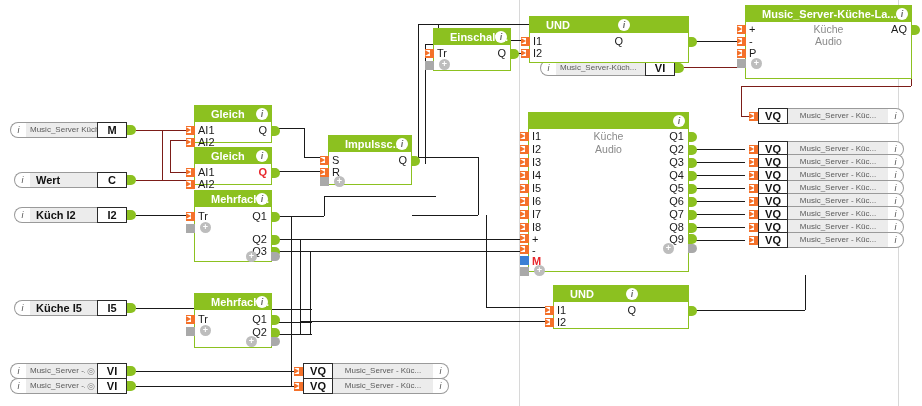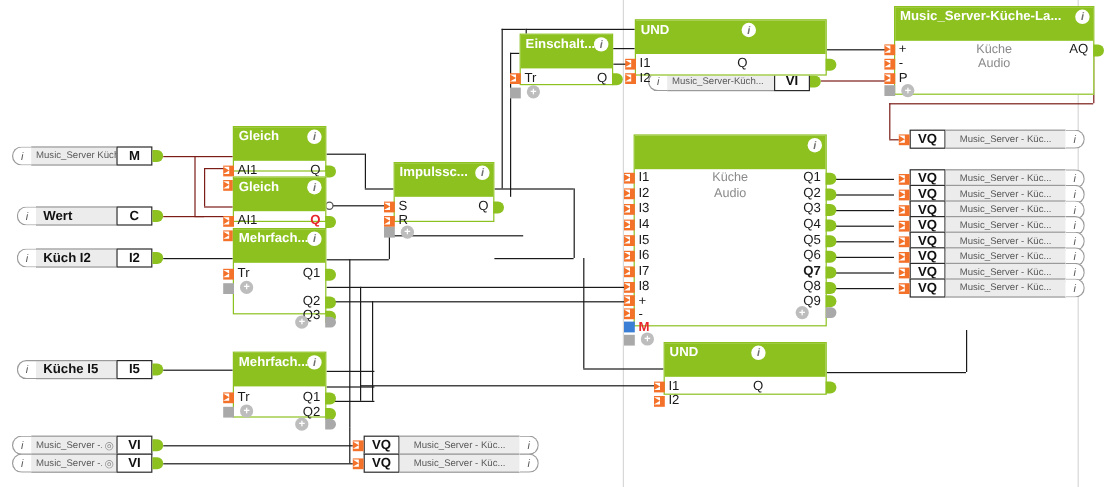--- a/index.html
+++ b/index.html
@@ -2,22 +2,22 @@
 <html><head>
 <meta charset="utf-8">
 <style>
   html,body{margin:0;padding:0;background:#ffffff;}
   body{width:922px;height:406px;overflow:hidden;
        font-family:"Liberation Sans","DejaVu Sans",sans-serif;}
   #canvas{position:relative;width:922px;height:406px;background:#fff;}
 
   
   .blk{position:absolute;background:#ffffff;border:1px solid #8cc120;box-sizing:border-box;}
-  .blk .hdr{height:28px;background:#8cc120;color:#ffffff;font-size:11px;font-weight:bold;
-            line-height:16px;padding-left:4px;position:relative;white-space:nowrap;overflow:hidden;}
+  .blk .hdr{height:16px;background:#8cc120;color:#ffffff;font-size:11px;font-weight:bold;
+            line-height:16px;padding-left:16px;position:relative;white-space:nowrap;overflow:hidden;}
   .blk .hdr .info{position:absolute;right:3px;top:2px;width:12px;height:12px;border-radius:50%;
             background:#ffffff;color:#6f6f6f;font-size:9px;font-weight:bold;line-height:12px;
             text-align:center;font-style:italic;}
   .blk .sub{height:13px;background:#efefef;color:#3a3a3a;font-size:10.5px;line-height:13px;
             text-align:center;white-space:nowrap;overflow:hidden;}
   .blk .body{position:relative;}
   .pin-l{position:absolute;left:3px;font-size:11px;color:#1a1a1a;line-height:12px;}
   .pin-r{position:absolute;right:4px;font-size:11px;color:#1a1a1a;line-height:12px;}
   .pin-l.red{color:#e8262b;font-weight:bold;}
   .pin-r.red{color:#e8262b;font-weight:bold;}
@@ -366,21 +366,21 @@
 
       <div class="ctr" style="top:1px;">Küche</div>
       <div class="ctr" style="top:14px;">Audio</div>
 
       <div class="pin-r" style="top:1px;">Q1</div>
       <div class="pin-r" style="top:14px;">Q2</div>
       <div class="pin-r" style="top:27px;">Q3</div>
       <div class="pin-r" style="top:40px;">Q4</div>
       <div class="pin-r" style="top:53px;">Q5</div>
       <div class="pin-r" style="top:66px;">Q6</div>
-      <div class="pin-r" style="top:79px;font-weight:bold;">Q7</div>
+      <div class="pin-r" style="top:79px;">Q7</div>
       <div class="pin-r" style="top:92px;">Q8</div>
       <div class="pin-r" style="top:104px;">Q9</div>
       <div class="plus" style="right:14px;top:114px;">+</div>
       <div class="plus" style="left:5px;top:136px;">+</div>
 
       <div class="nub-in" style="top:3px;"></div>
       <div class="nub-in" style="top:16px;"></div>
       <div class="nub-in" style="top:29px;"></div>
       <div class="nub-in" style="top:42px;"></div>
       <div class="nub-in" style="top:55px;"></div>

